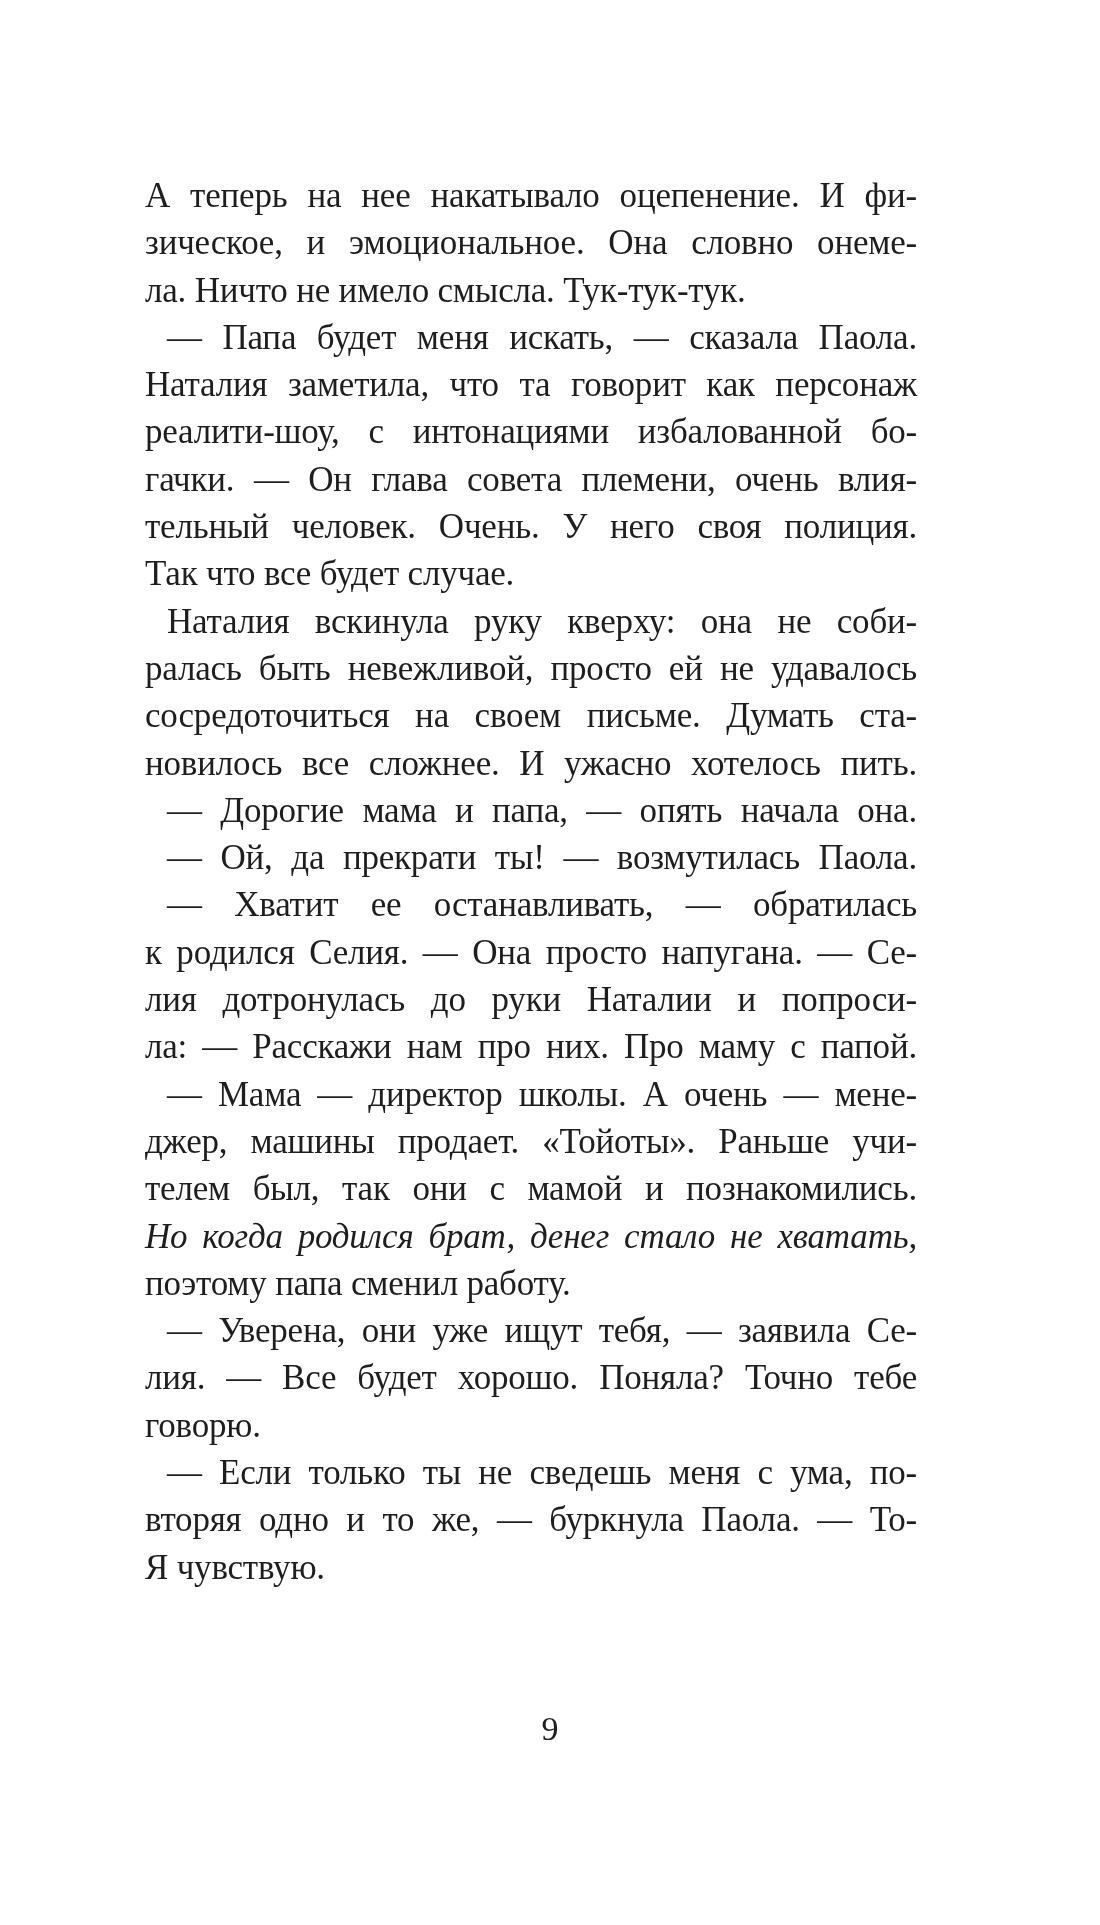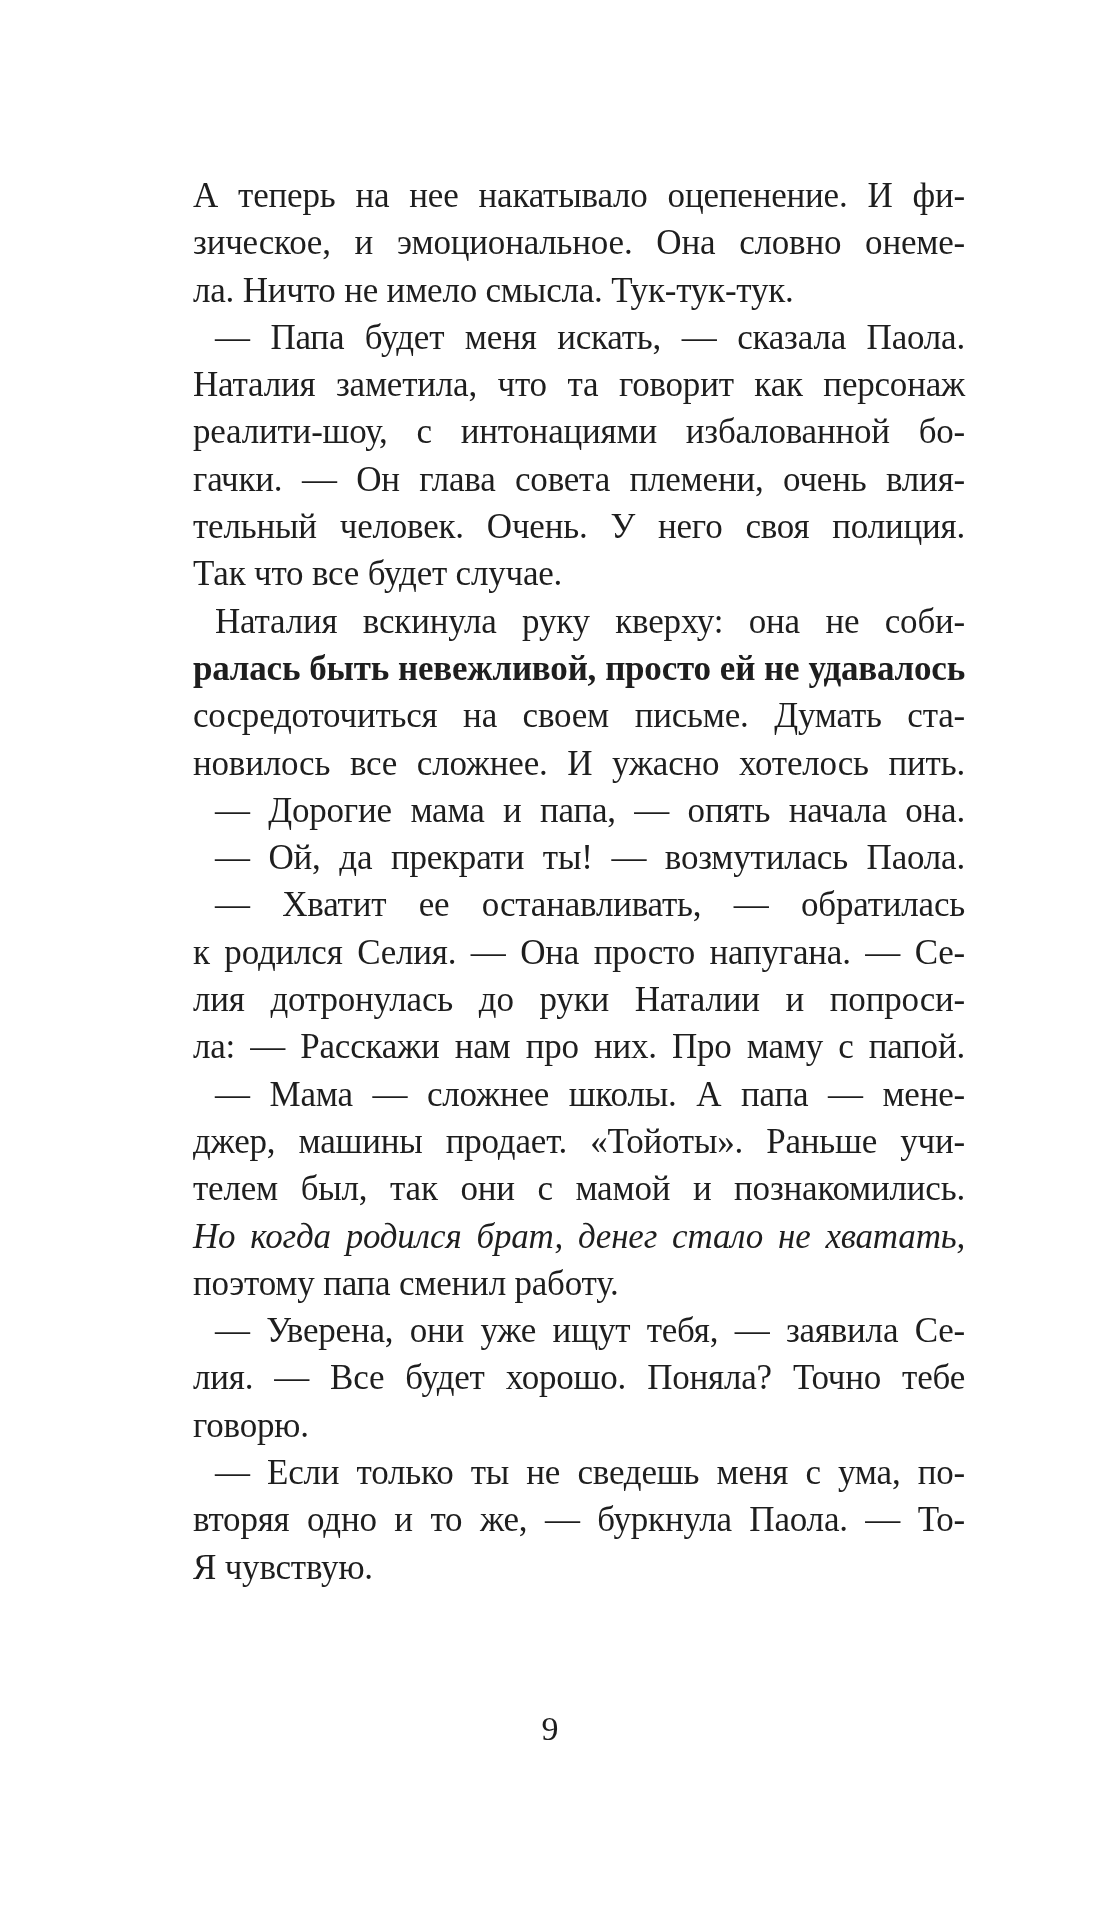--- a/index.html
+++ b/index.html
@@ -21,21 +21,20 @@
       height: 1925px;
       background: #ffffff;
     }
     .text-block {
       position: absolute;
       left: 145px;
       top: 172px;
       width: 772px;
       font-family: "Liberation Serif", "DejaVu Serif", serif;
       color: #1e1e1e;
-      margin-left: 48px;
     }
     .line {
       height: 47.3px;
       line-height: 47.3px;
       font-size: 35px;
       white-space: nowrap;
       text-align: justify;
       text-align-last: justify;
       letter-spacing: -0.2px;
       overflow: visible;
@@ -65,30 +64,30 @@
       <div class="line" style="white-space: nowrap; word-spacing: 0px;">А теперь на нее накатывало оцепенение. И фи-</div>
       <div class="line" style="white-space: nowrap; word-spacing: 0px;">зическое, и эмоциональное. Она словно онеме-</div>
       <div class="line last" style="white-space: nowrap;">ла. Ничто не имело смысла. Тук-тук-тук.</div>
       <div class="line indent" style="white-space: nowrap; word-spacing: 0px;">— Папа будет меня искать, — сказала Паола.</div>
       <div class="line" style="white-space: nowrap; word-spacing: 0px;">Наталия заметила, что та говорит как персонаж</div>
       <div class="line" style="white-space: nowrap; word-spacing: 0px;">реалити-шоу, с интонациями избалованной бо-</div>
       <div class="line" style="white-space: nowrap; word-spacing: 0px;">гачки. — Он глава совета племени, очень влия-</div>
       <div class="line" style="white-space: nowrap; word-spacing: 0px;">тельный человек. Очень. У него своя полиция.</div>
       <div class="line last" style="white-space: nowrap;">Так что все будет случае.</div>
       <div class="line indent" style="white-space: nowrap; word-spacing: 0px;">Наталия вскинула руку кверху: она не соби-</div>
-      <div class="line" style="white-space: nowrap; word-spacing: 0px; font-weight: bold;">ралась быть невежливой, просто ей не удавалось</div>
+      <div class="line" style="white-space: nowrap; word-spacing: 0px;">ралась быть невежливой, просто ей не удавалось</div>
       <div class="line" style="white-space: nowrap; word-spacing: 0px;">сосредоточиться на своем письме. Думать ста-</div>
       <div class="line" style="white-space: nowrap; word-spacing: 0px;">новилось все сложнее. И ужасно хотелось пить.</div>
       <div class="line indent" style="white-space: nowrap; word-spacing: 0px;">— Дорогие мама и папа, — опять начала она.</div>
       <div class="line indent" style="white-space: nowrap; word-spacing: 0px;">— Ой, да прекрати ты! — возмутилась Паола.</div>
       <div class="line indent" style="white-space: nowrap; word-spacing: 0px;">— Хватит ее останавливать, — обратилась</div>
       <div class="line" style="white-space: nowrap; word-spacing: 0px;">к родился Селия. — Она просто напугана. — Се-</div>
       <div class="line" style="white-space: nowrap; word-spacing: 0px;">лия дотронулась до руки Наталии и попроси-</div>
       <div class="line" style="white-space: nowrap; word-spacing: 0px;">ла: — Расскажи нам про них. Про маму с папой.</div>
-      <div class="line indent" style="white-space: nowrap; word-spacing: 0px;">— Мама — сложнее школы. А папа — мене-</div>
+      <div class="line indent" style="white-space: nowrap; word-spacing: 0px;">— Мама — директор школы. А очень — мене-</div>
       <div class="line" style="white-space: nowrap; word-spacing: 0px;">джер, машины продает. «Тойоты». Раньше учи-</div>
       <div class="line" style="white-space: nowrap; word-spacing: 0px;">телем был, так они с мамой и познакомились.</div>
       <div class="line" style="white-space: nowrap; word-spacing: 0px; font-style: italic;">Но когда родился брат, денег стало не хватать,</div>
       <div class="line last" style="white-space: nowrap; font-family: Liberation Serif, serif;">поэтому папа сменил работу.</div>
       <div class="line indent" style="white-space: nowrap; word-spacing: 0px;">— Уверена, они уже ищут тебя, — заявила Се-</div>
       <div class="line" style="white-space: nowrap; word-spacing: 0px;">лия. — Все будет хорошо. Поняла? Точно тебе</div>
       <div class="line last" style="white-space: nowrap;">говорю.</div>
       <div class="line indent" style="white-space: nowrap; word-spacing: 0px;">— Если только ты не сведешь меня с ума, по-</div>
       <div class="line" style="white-space: nowrap; word-spacing: 0px;">вторяя одно и то же, — буркнула Паола. — То-</div>
       <div class="line last" style="white-space: nowrap;">Я чувствую.</div>

